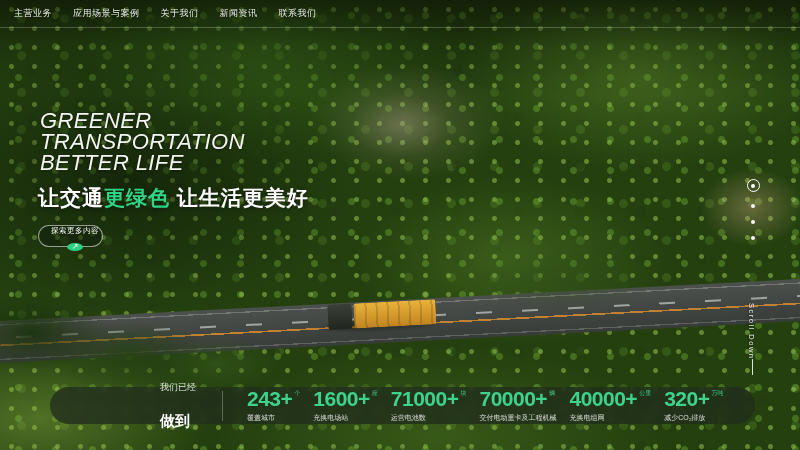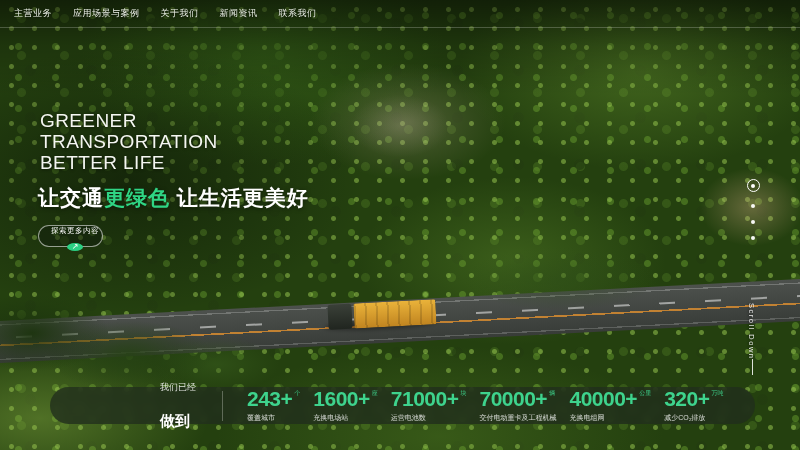--- a/index.html
+++ b/index.html
@@ -57,22 +57,22 @@
 
   
   .nav { position:absolute; left:0; top:0; width:100%; height:27px;
     display:flex; align-items:center; gap:21px; padding-left:14px; }
   .nav a { font-size:9px; color:#eef2ea; text-decoration:none; letter-spacing:.5px;
     text-shadow:0 1px 2px rgba(0,0,0,.6); cursor:pointer; }
   .nav-line { position:absolute; left:0; top:27px; width:100%; height:1px; background:rgba(255,255,255,.22); }
 
   
   .title { position:absolute; left:40px; top:110px; color:#f4f6f1;
-    font-size:19px; line-height:21px; font-weight:500; letter-spacing:.4px;
-    text-shadow:0 1px 3px rgba(0,0,0,.45); }
+    font-size:22px; line-height:21px; font-weight:500; letter-spacing:.4px;
+    text-shadow:0 1px 3px rgba(0,0,0,.45);font-style:italic; }
   .subtitle { position:absolute; left:38px; top:184px; font-size:21px; font-weight:700;
     color:#ffffff; letter-spacing:1px; text-shadow:0 1px 4px rgba(0,0,0,.5); white-space:nowrap; }
   .subtitle .hl { color:#2fd584; }
 
   .cta { position:absolute; left:38px; top:225px; height:22px;
     display:inline-flex; align-items:center; gap:7px; padding:0 3px 0 12px;
     border:1px solid rgba(255,255,255,.55); border-radius:999px;
     background:rgba(14,24,14,.38); cursor:pointer;flex-direction:column; }
   .cta-label { font-size:7.5px; color:#fff; letter-spacing:.5px; }
   .cta-circle { width:16px; height:16px; border-radius:50%; background:#2bd083;

